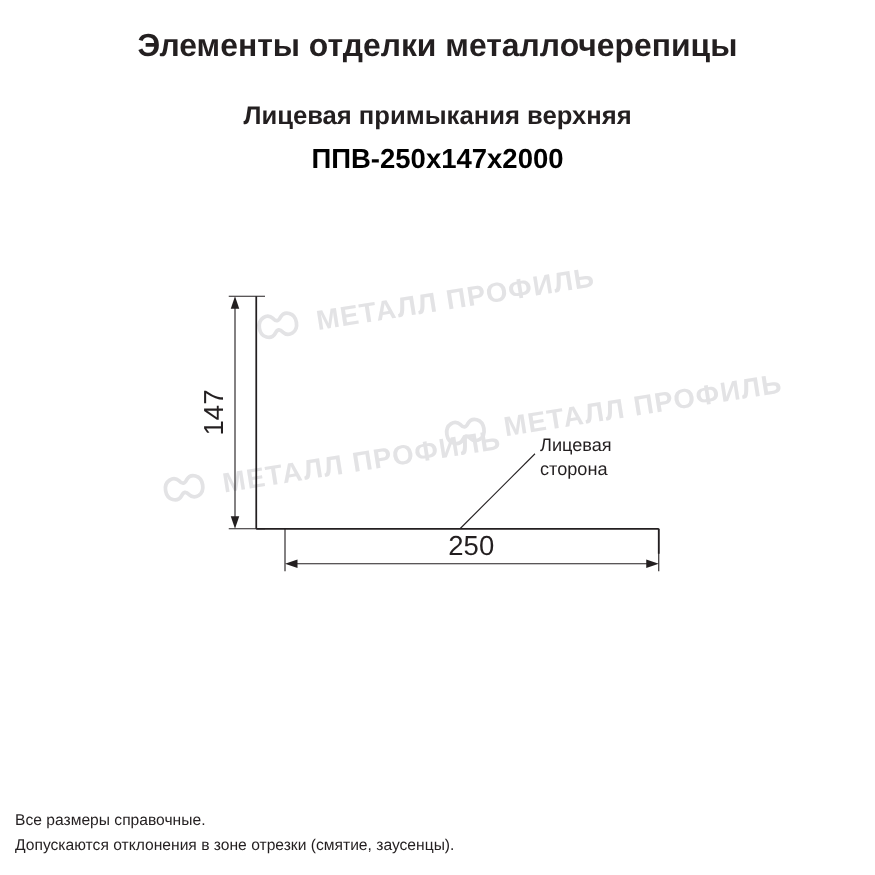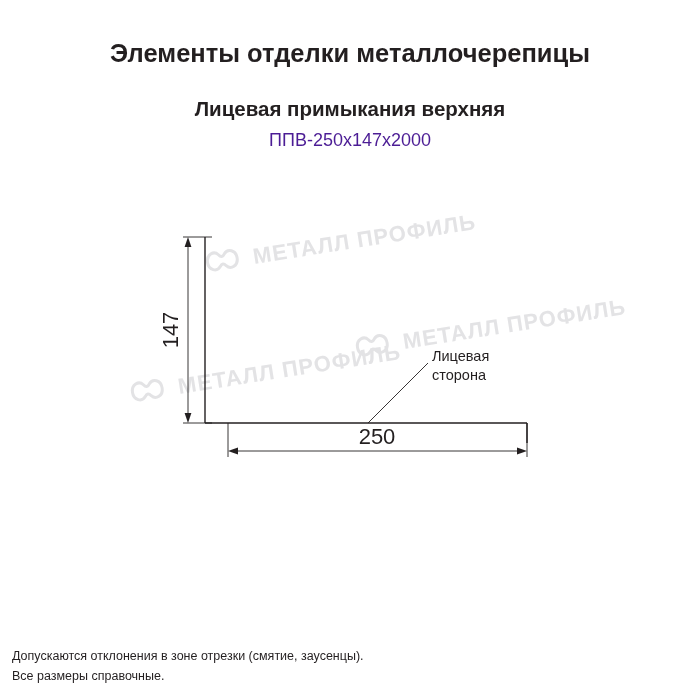--- a/index.html
+++ b/index.html
@@ -23,42 +23,41 @@
   }
 
   
   .header {
     position: absolute;
     top: 0;
     left: 0;
     width: 700px;
     text-align: center;
     padding-top: 22px;
-    margin-top: 16px;
   }
   .title-main {
     font-size: 25.5px;
     font-weight: bold;
     letter-spacing: 0px;
     line-height: 1.25;
     color: #231f20;
   }
   .title-sub {
     font-size: 20.5px;
     font-weight: bold;
     margin-top: 26px;
     line-height: 1.3;
     color: #231f20;
   }
   .title-code {
-    font-size: 18px;
-    font-weight: normal;
+    font-size: 22px;
+    font-weight: bold;
     margin-top: 6px;
     line-height: 1.3;
-    color: #4c1d95;
+    color: #000000;
   }
 
   
   .drawing {
     position: absolute;
     top: 195px;
     left: 0;
     width: 700px;
     height: 330px;
   }
@@ -179,17 +178,17 @@
       <g>
         <line x1="368" y1="228" x2="428" y2="168" stroke="#231f20" stroke-width="0.9"></line>
         <text x="432" y="166" font-family="Liberation Sans, sans-serif" font-size="14.5" fill="#231f20">Лицевая</text>
         <text x="432" y="185" font-family="Liberation Sans, sans-serif" font-size="14.5" fill="#231f20">сторона</text>
       </g>
 
     </svg>
   </div>
 
   <div class="footer">
+    <div>Все размеры справочные.</div>
     <div>Допускаются отклонения в зоне отрезки (смятие, заусенцы).</div>
-    <div>Все размеры справочные.</div>
   </div>
 
 </div>
 
 </body></html>

